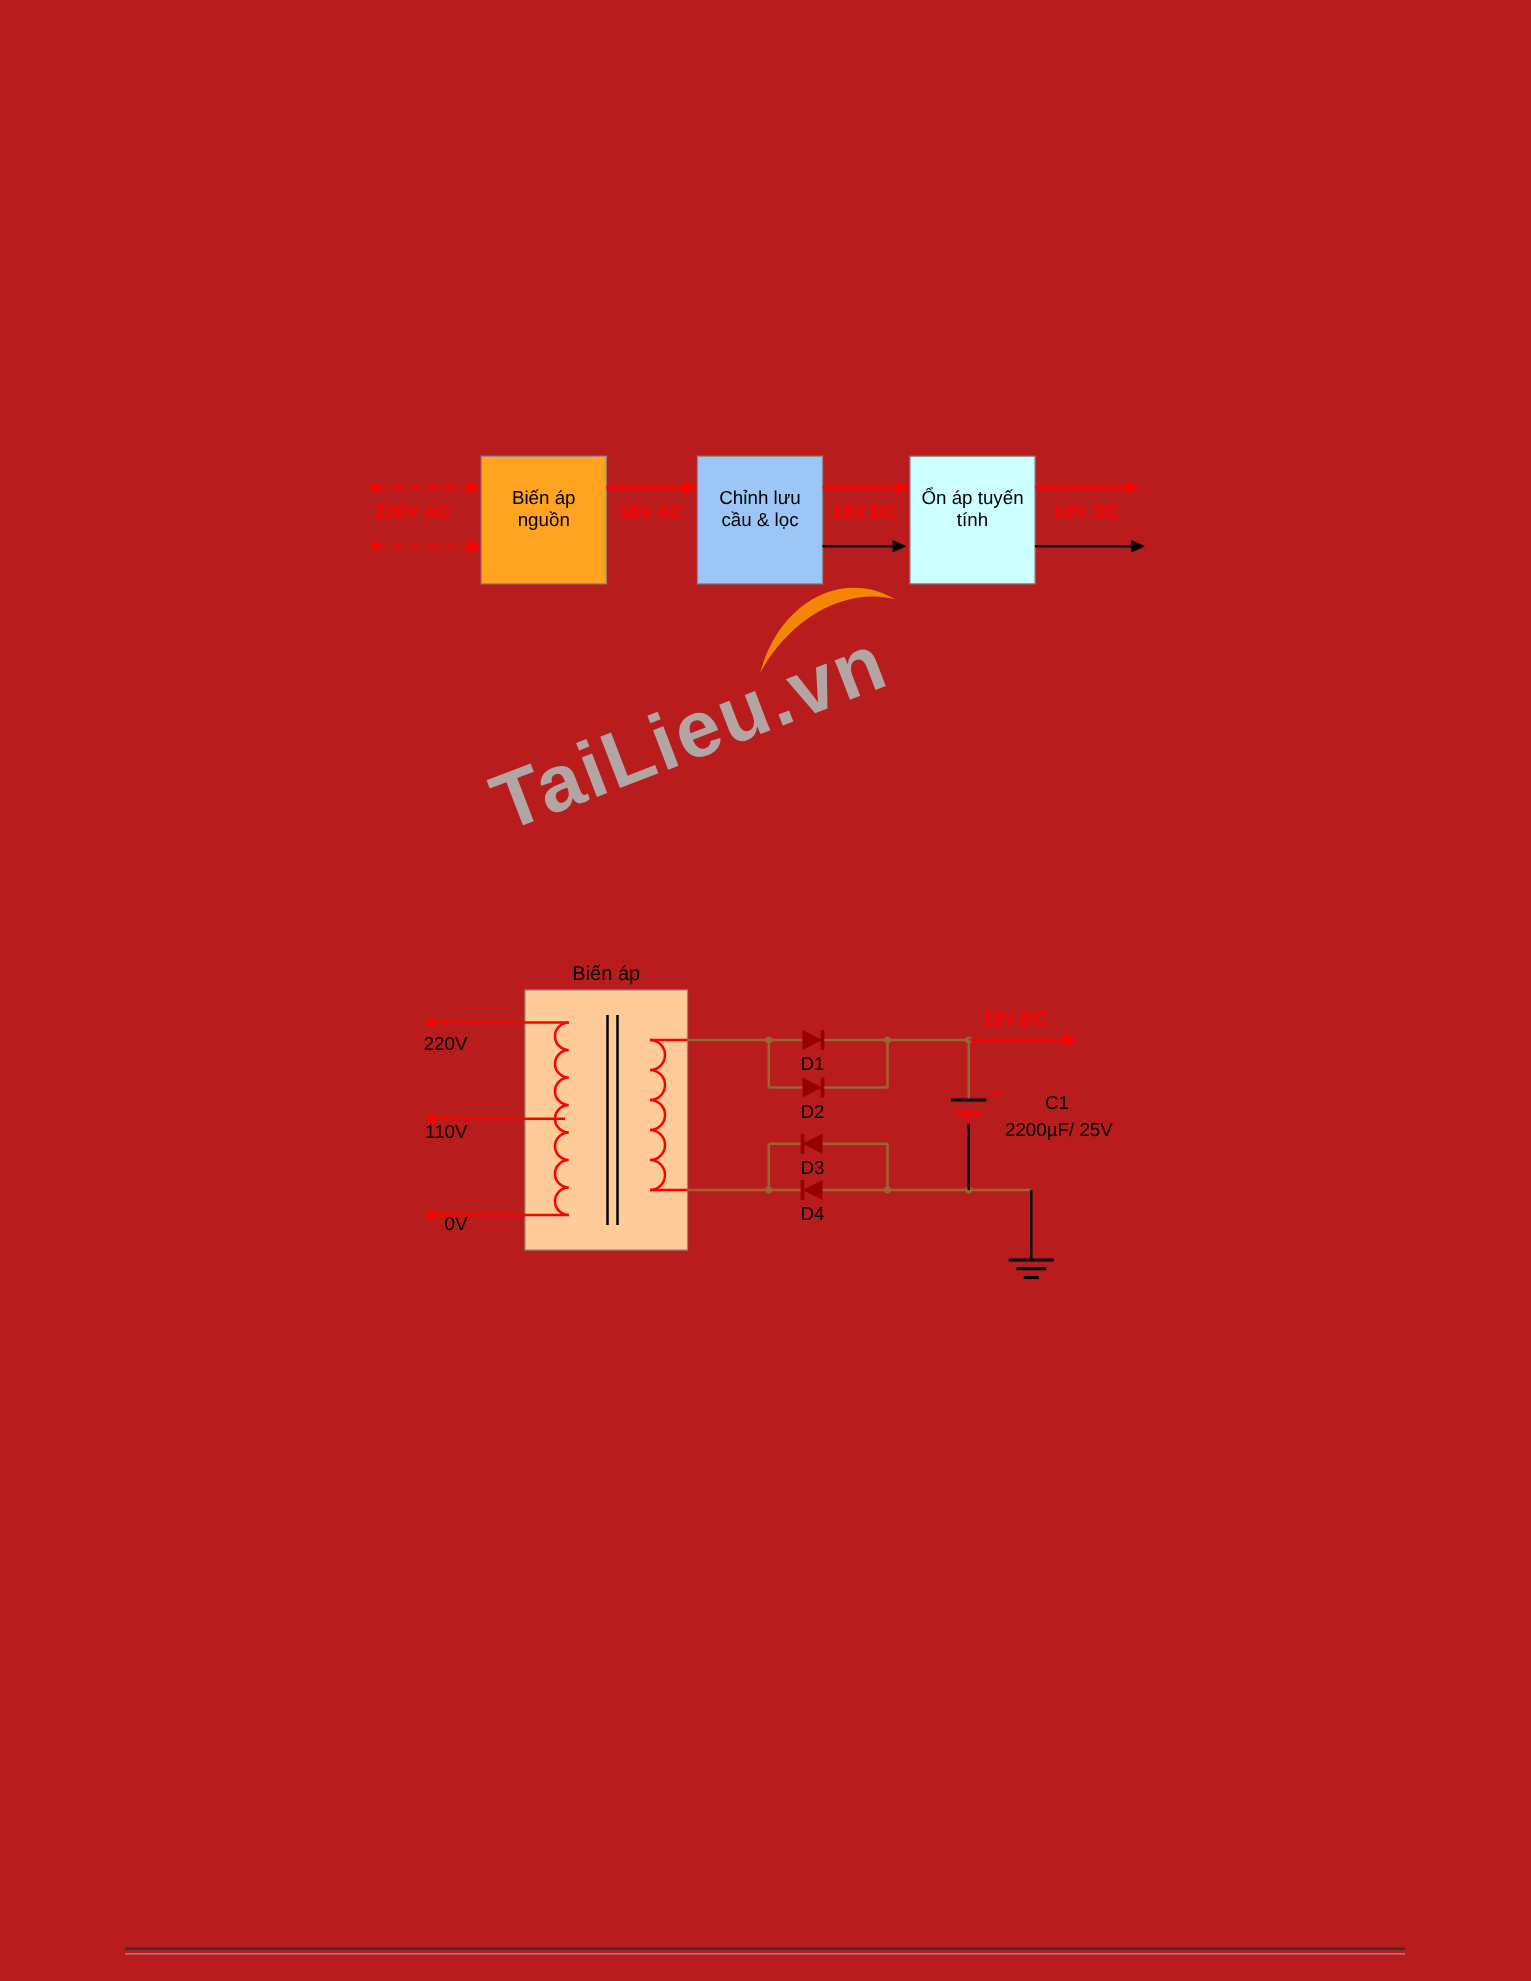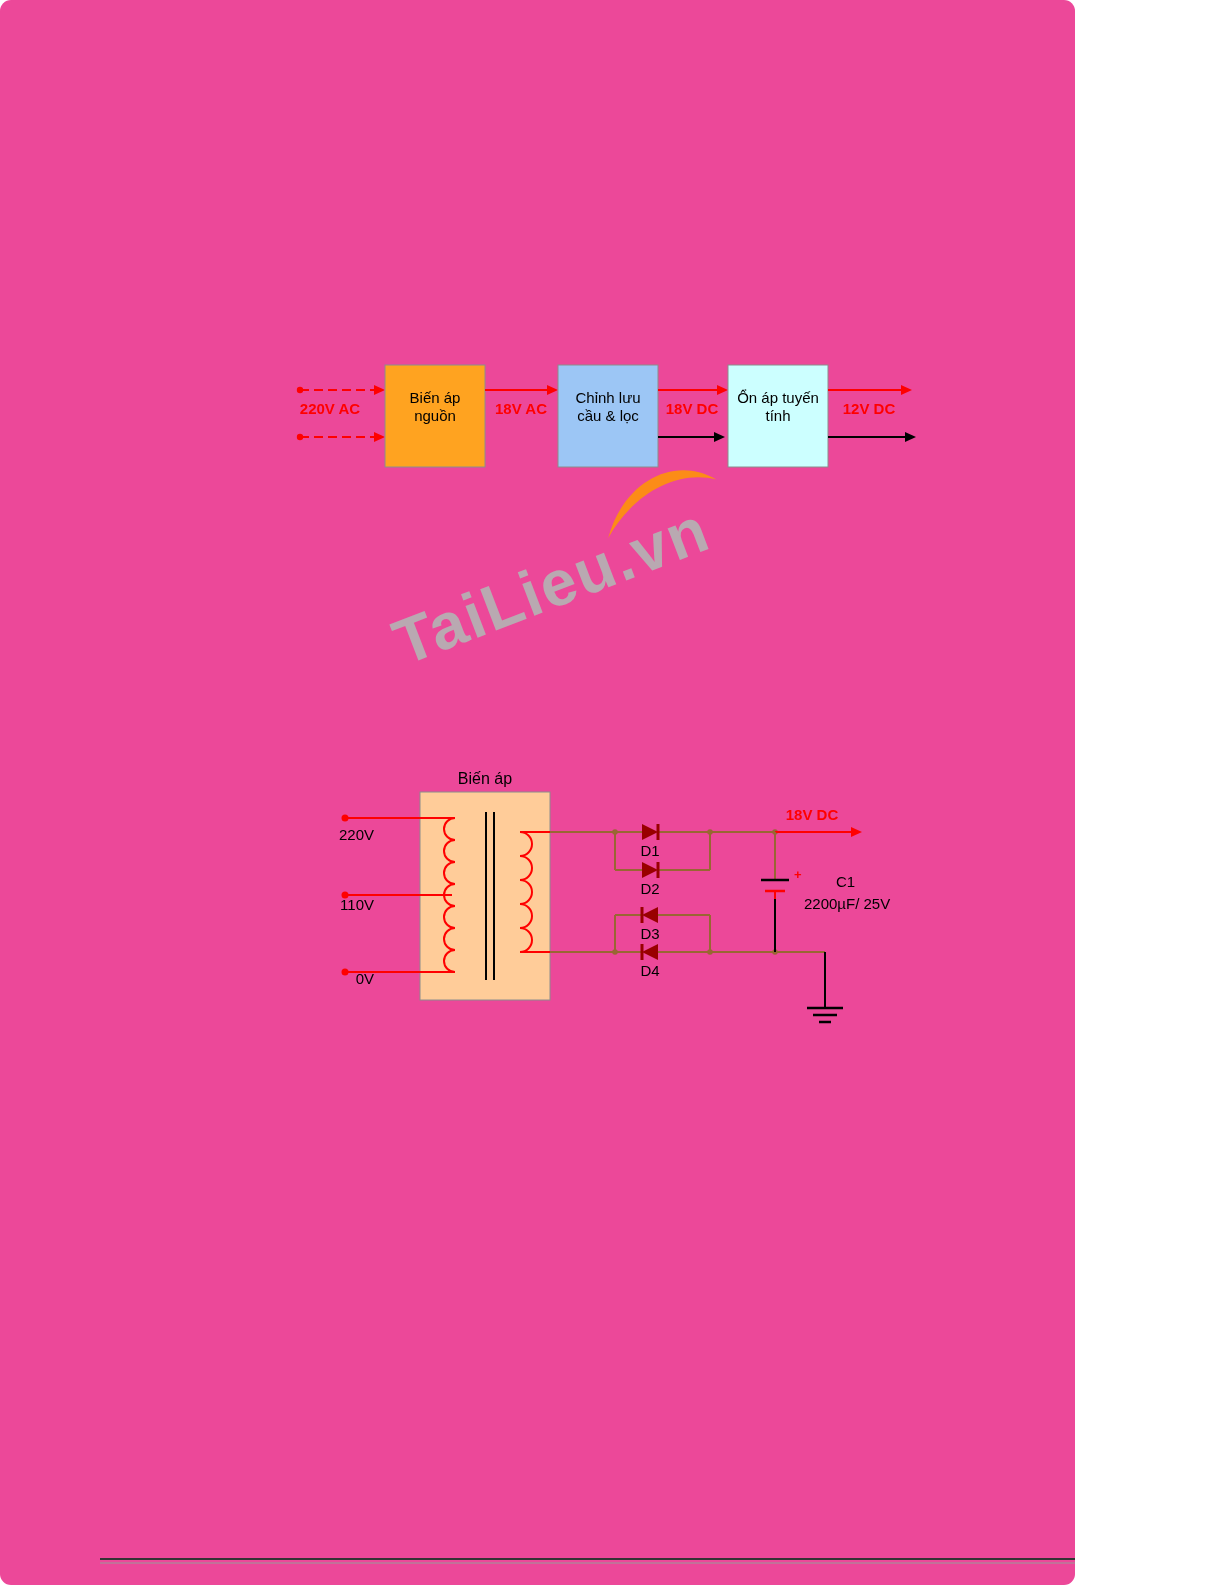--- a/index.html
+++ b/index.html
@@ -1,22 +1,21 @@
 <!DOCTYPE html>
 <html><head>
 <meta charset="utf-8">
 <style>
   html,body{margin:0;padding:0;background:#ffffff;}
   .page{
     position:relative;
-    width:1075px;height:1585px;
-    background:#ec4899;
+    width:1225px;height:1585px;
+    background:#b91c1c;
     font-family:"Liberation Sans", sans-serif;
     overflow:hidden;
-    border-radius:11px;
   }
   svg text{font-family:"Liberation Sans", sans-serif;}
   .blocklabel{font-size:15px;fill:#000000;}
   .signallabel{font-size:15px;font-weight:bold;}
   .circuitlabel{font-size:15px;fill:#000000;}
   .watermark-text{font-size:64px;font-weight:bold;letter-spacing:2px;}
 </style>
 </head>
 <body>
 

